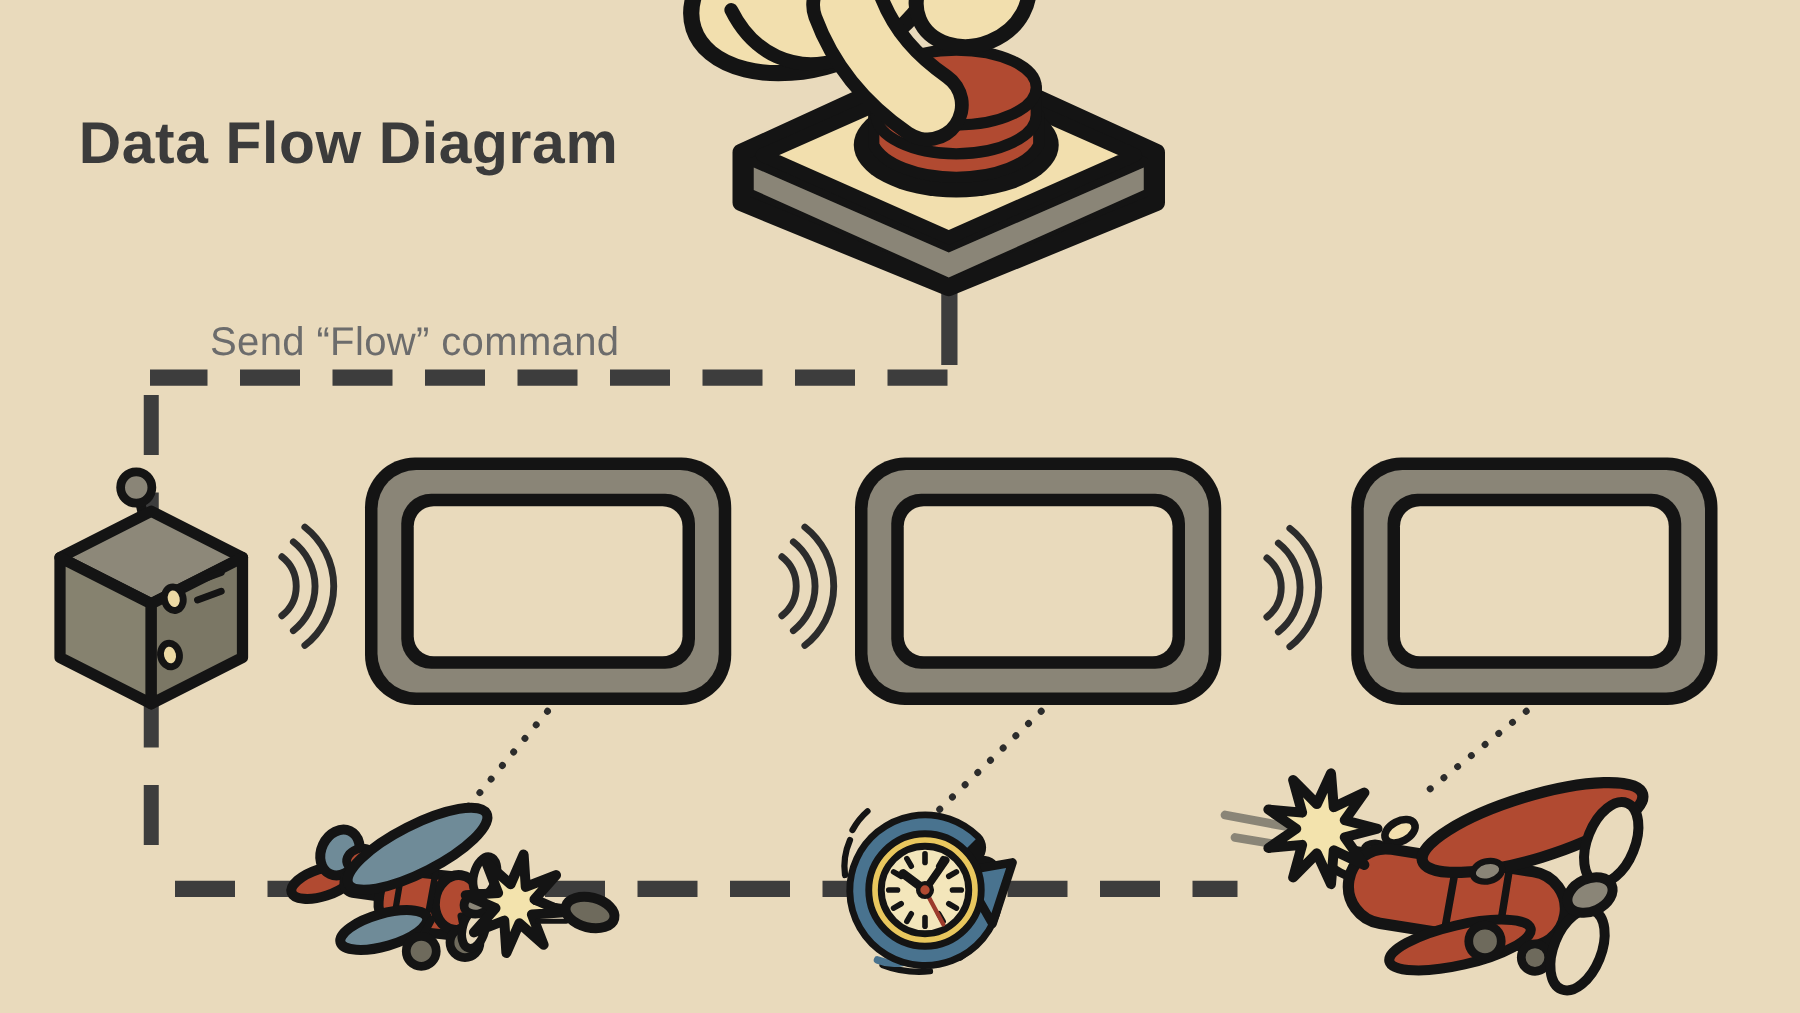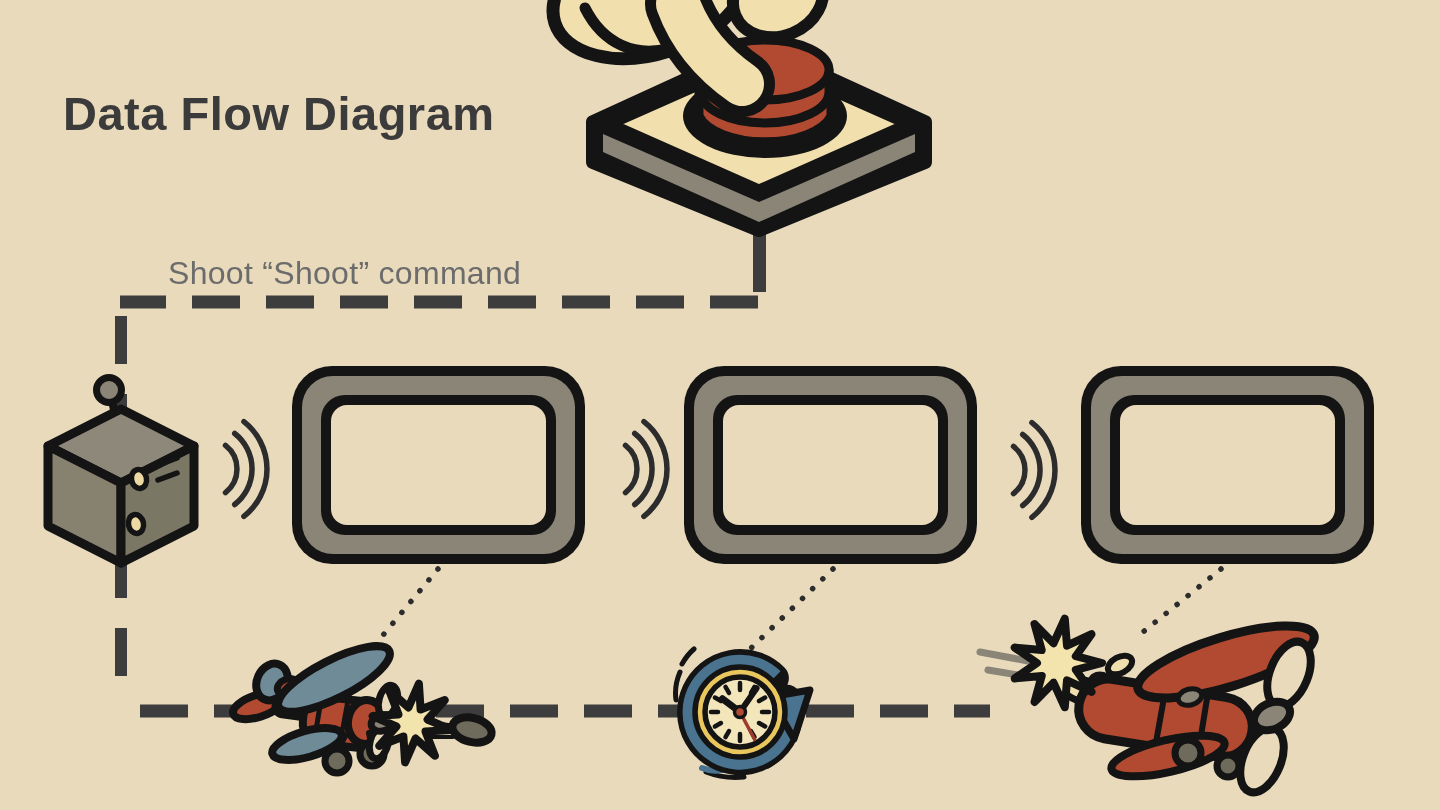--- a/index.html
+++ b/index.html
@@ -33,21 +33,21 @@
   .s-blue{stroke:var(--c-blue,#49738f);} .s-gray{stroke:var(--c-gray,#8a8577);}
   .s-sec{stroke:var(--c-second_hand,#9c3b2c);}
   .dash{stroke:var(--c-dash,#3d3d3d);fill:none;}
   .dots{stroke:var(--c-dot,#2c2c2c);fill:none;stroke-dasharray:.1 14;stroke-linecap:round;}
   .wave{stroke:var(--c-dot,#2c2c2c);fill:none;stroke-linecap:round;}
 </style>
 </head>
 <body>
 
 <div id="title" class="abs">Data Flow Diagram</div>
-<div id="cmd-label" class="abs">Shoot “Shoot” command</div>
+<div id="cmd-label" class="abs">Send “Flow” command</div>
 
 <svg width="1440" height="810" viewBox="0 0 1440 810">
   <defs>
     <g id="screen-shape">
       <rect x="0" y="0" width="293" height="198" rx="40" class="f-dark"></rect>
       <rect x="10" y="10" width="273" height="178" rx="31" class="f-gray"></rect>
       <rect x="29" y="29" width="235" height="140" rx="24" class="f-dark"></rect>
       <rect x="39" y="39" width="215" height="120" rx="16" class="f-bg"></rect>
     </g>
     <g id="wifi-shape">

